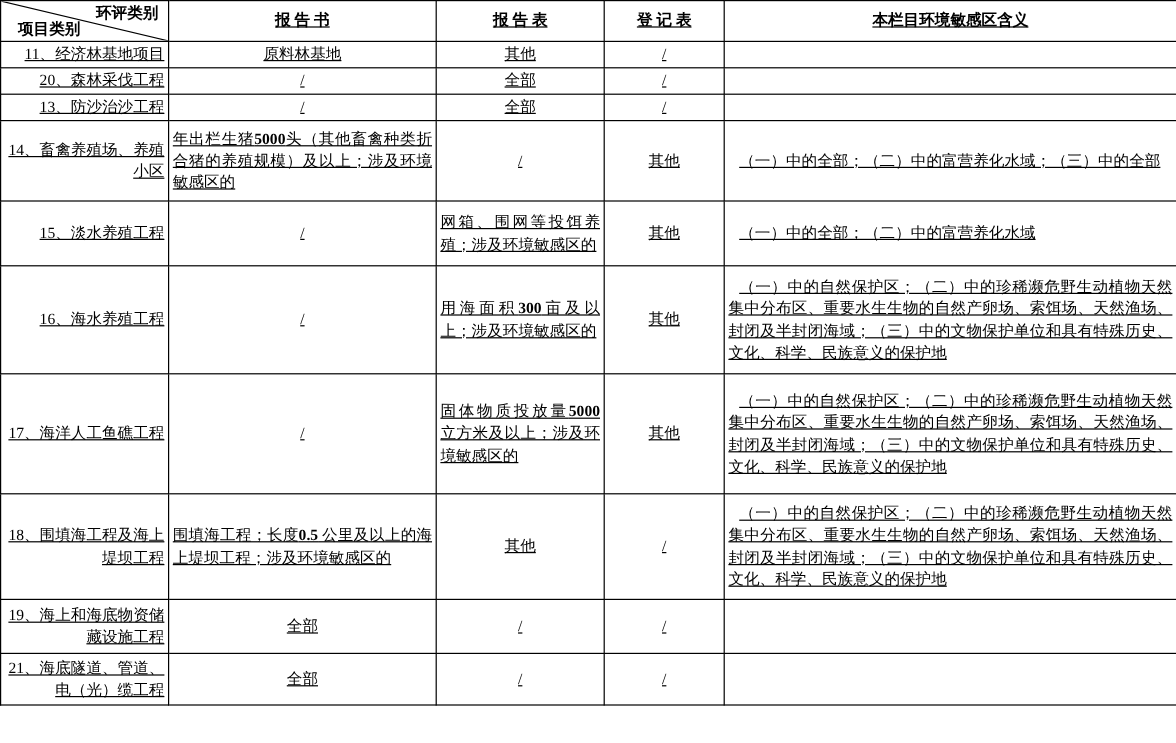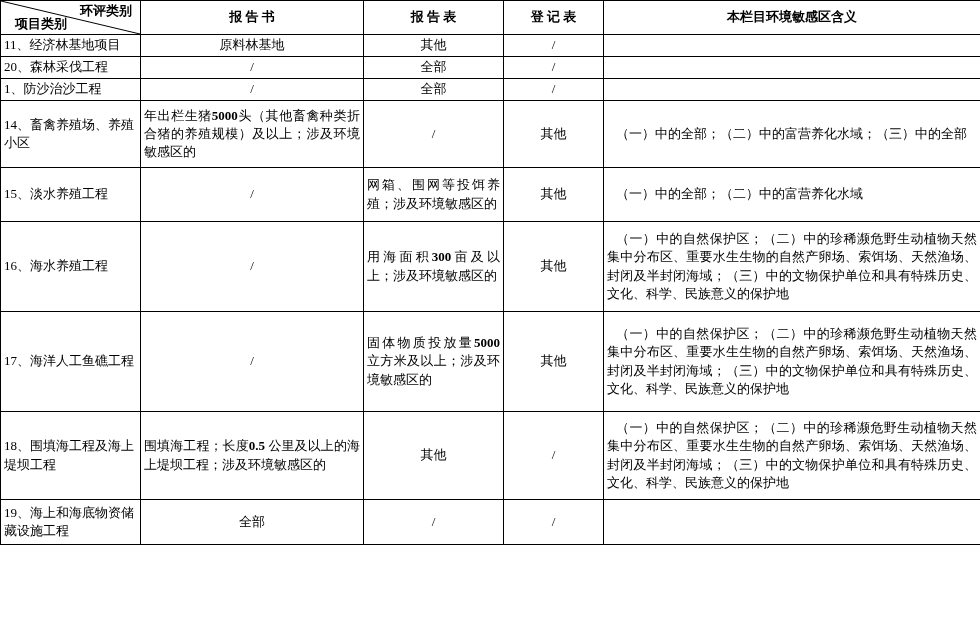--- a/index.html
+++ b/index.html
@@ -21,29 +21,30 @@
     table-layout: fixed;
     font-size: 13px;
     line-height: 1.4;
   }
   table.eia th, table.eia td {
     border: 1px solid #000000;
     vertical-align: middle;
     padding: 1px 3px;
     word-break: break-all;
     overflow: hidden;
+    text-decoration: underline;
   }
   table.eia th {
     font-weight: bold;
     font-size: 13px;
     text-align: center;
     padding: 0 2px;
   }
   td.cat {
-    text-align: left;
+    text-align: right;
     padding: 1px 2px 1px 4px;
   }
   td.c { text-align: center; }
   td.long {
     text-align: justify;
     padding: 1px 5px;
   }
   td.meaning {
     text-align: justify;
     padding: 2px 8px 2px 5px;
@@ -107,21 +108,21 @@
         <td class="meaning"></td>
       </tr>
       <tr style="height:22px">
         <td class="cat">20、森林采伐工程</td>
         <td class="c">/</td>
         <td class="c">全部</td>
         <td class="c">/</td>
         <td class="meaning"></td>
       </tr>
       <tr style="height:22px">
-        <td class="cat">1、防沙治沙工程</td>
+        <td class="cat">13、防沙治沙工程</td>
         <td class="c">/</td>
         <td class="c">全部</td>
         <td class="c">/</td>
         <td class="meaning"></td>
       </tr>
       <tr style="height:67px">
         <td class="cat">14、畜禽养殖场、养殖小区</td>
         <td class="long">年出栏生猪<b>5000</b>头（其他畜禽种类折合猪的养殖规模）及以上；涉及环境敏感区的</td>
         <td class="c">/</td>
         <td class="c">其他</td>
@@ -155,15 +156,22 @@
         <td class="c">/</td>
         <td class="meaning">（一）中的自然保护区；（二）中的珍稀濒危野生动植物天然集中分布区、重要水生生物的自然产卵场、索饵场、天然渔场、封闭及半封闭海域；（三）中的文物保护单位和具有特殊历史、文化、科学、民族意义的保护地</td>
       </tr>
       <tr style="height:45px">
         <td class="cat">19、海上和海底物资储藏设施工程</td>
         <td class="c">全部</td>
         <td class="c">/</td>
         <td class="c">/</td>
         <td class="meaning"></td>
       </tr>
+      <tr style="height:43px">
+        <td class="cat">21、海底隧道、管道、电（光）缆工程</td>
+        <td class="c">全部</td>
+        <td class="c">/</td>
+        <td class="c">/</td>
+        <td class="meaning"></td>
+      </tr>
     </tbody>
   </table>
 </div>
 
 </body></html>

